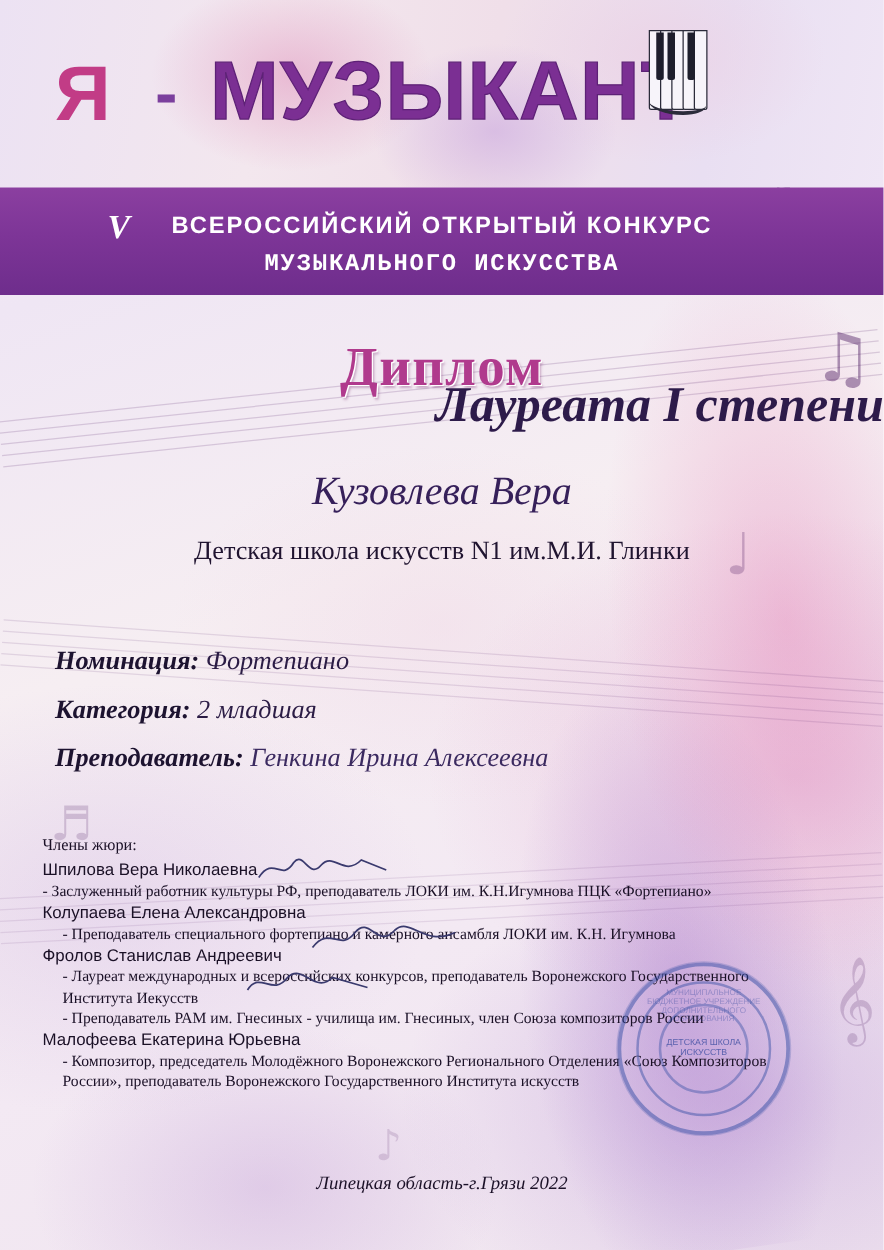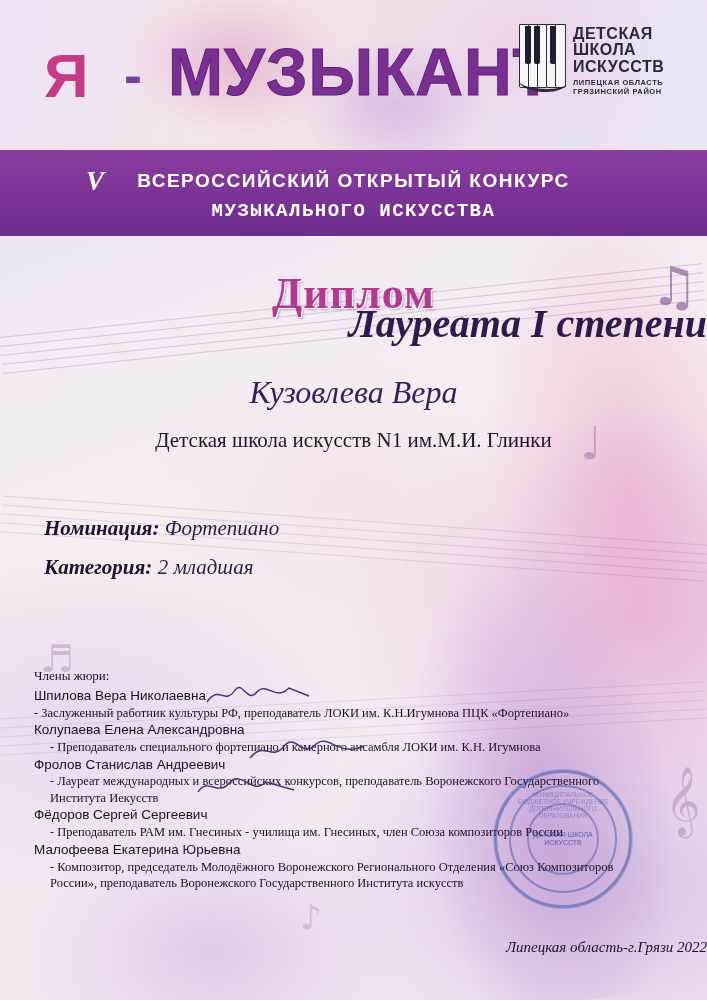--- a/index.html
+++ b/index.html
@@ -369,21 +369,21 @@
     inset: 0;
     color: rgba(35,60,150,0.75);
     font-family: "Liberation Sans", sans-serif;
     font-size: 6.5px;
   }
 
   .footer {
     position: absolute;
     left: 0; right: 0;
     bottom: 44px;
-    text-align: right;
+    text-align: center;
     font-family: "Liberation Serif", serif;
     font-style: italic;
     font-size: 15px;
     color: #1b1128;
   }
 </style>
 </head>
 <body>
 
 <div class="page">
@@ -430,26 +430,20 @@
         <span class="wk" style="left:0"></span>
         <span class="wk" style="left:9px"></span>
         <span class="wk" style="left:18px"></span>
         <span class="wk" style="left:27px"></span>
         <span class="wk" style="left:36px"></span>
         <span class="bk" style="left:6px"></span>
         <span class="bk" style="left:15px"></span>
         <span class="bk" style="left:31px"></span>
         <span class="logo-curve"></span>
       </div>
-      <div class="logo-text">
-        <span class="l1">ДЕТСКАЯ</span>
-        <span class="l2">ШКОЛА</span>
-        <span class="l3">ИСКУССТВ</span>
-        <span class="logo-sub">ЛИПЕЦКАЯ ОБЛАСТЬ ГРЯЗИНСКИЙ РАЙОН</span>
-      </div>
     </div>
   </div>
 
   <div class="band">
     <div class="roman">V</div>
     <div class="l1">ВСЕРОССИЙСКИЙ  ОТКРЫТЫЙ  КОНКУРС</div>
     <div class="l2">МУЗЫКАЛЬНОГО  ИСКУССТВА</div>
   </div>
 
   <div class="body-area">
@@ -461,35 +455,38 @@
 
     <div class="fields">
       <div class="field-row">
         <span class="field-label">Номинация:</span>
         <span class="field-value">Фортепиано</span>
       </div>
       <div class="field-row">
         <span class="field-label">Категория:</span>
         <span class="field-value">2 младшая</span>
       </div>
+      <div class="field-row">
+        <span class="field-label">Преподаватель:</span>
+        <span class="field-value teacher">Генкина Ирина Алексеевна</span>
+      </div>
     </div>
 
     <div class="jury">
       <div class="jury-head">Члены жюри:</div>
 
       <div class="jury-name">Шпилова Вера Николаевна</div>
       <div class="jury-desc noindent">- Заслуженный работник культуры РФ, преподаватель ЛОКИ им. К.Н.Игумнова ПЦК «Фортепиано»</div>
 
       <div class="jury-name">Колупаева Елена Александровна</div>
       <div class="jury-desc">- Преподаватель специального фортепиано и камерного ансамбля ЛОКИ им. К.Н. Игумнова</div>
 
       <div class="jury-name">Фролов Станислав Андреевич</div>
       <div class="jury-desc">- Лауреат международных и всероссийских конкурсов, преподаватель Воронежского Государственного Института Иекусств</div>
 
-      <div class="jury-name">Фёдоров Сергей Сергеевич</div>
       <div class="jury-desc">- Преподаватель РАМ им. Гнесиных - училища им. Гнесиных, член Союза композиторов России</div>
 
       <div class="jury-name">Малофеева Екатерина Юрьевна</div>
       <div class="jury-desc">- Композитор, председатель Молодёжного Воронежского Регионального Отделения «Союз Композиторов России», преподаватель Воронежского Государственного Института искусств</div>
     </div>
   </div>
 
   <svg class="sig" style="left:205px; top:682px;" width="110" height="26" viewBox="0 0 110 26">
     <path d="M2 20 C 14 2, 20 24, 30 8 C 38 -2, 42 22, 52 10 C 62 -1, 70 20, 84 6 L 104 14" fill="none" stroke="#3a3a6e" stroke-width="1.4"></path>
   </svg>

